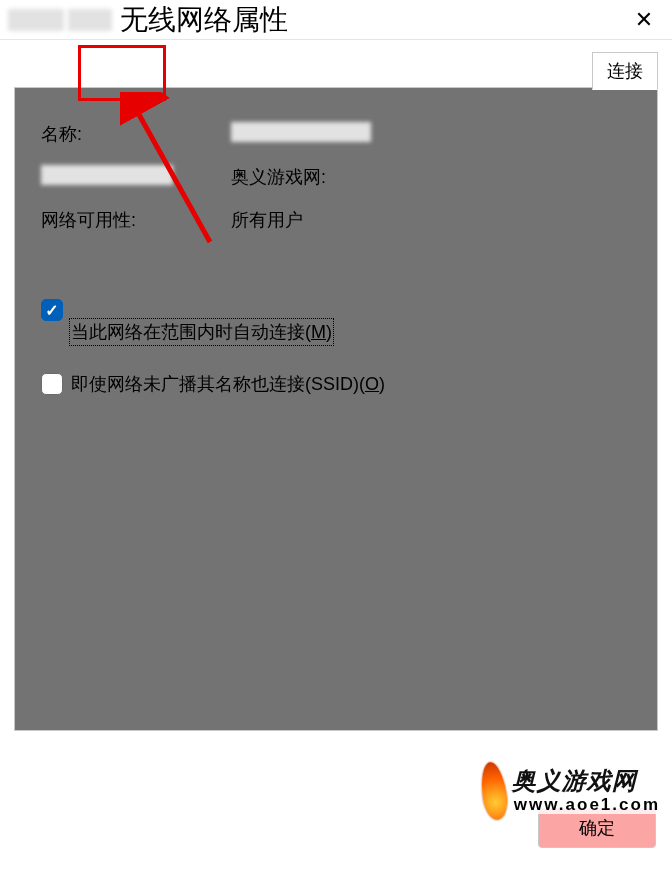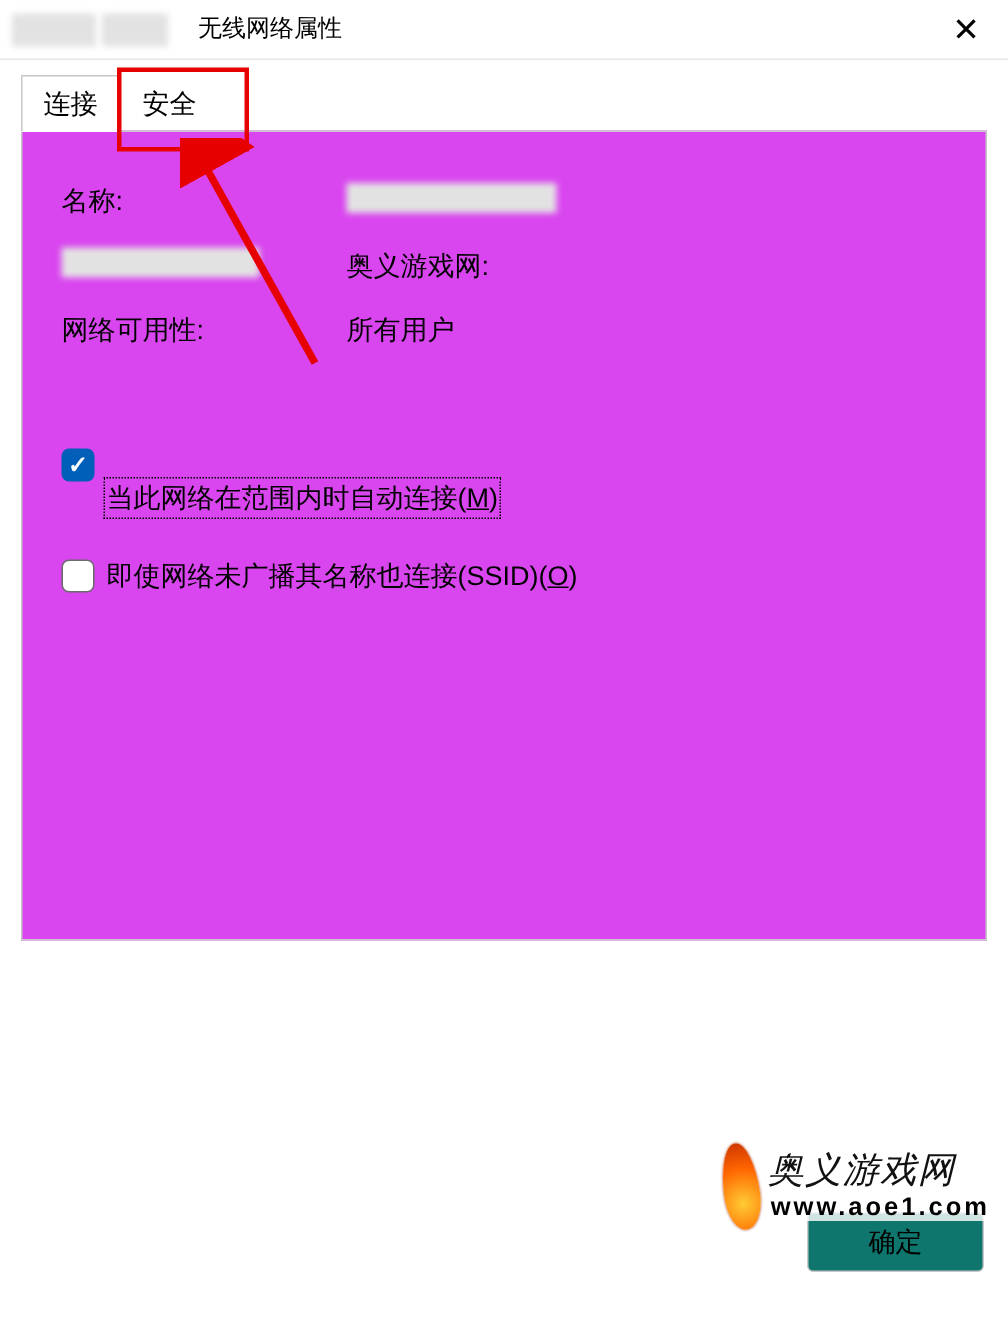--- a/index.html
+++ b/index.html
@@ -22,41 +22,42 @@
   }
   .title-redacted {
     display: inline-block;
     height: 22px;
     background: #e2e2e2;
     filter: blur(2px);
     margin-right: 4px;
   }
   .r1 { width: 56px; }
   .r2 { width: 44px; }
-  .title-text { margin-left: 16px; font-size: 16px; }
+  .title-text { margin-left: 4px; font-size: 28px; }
   .close-btn {
     margin-left: auto;
     width: 40px;
     height: 40px;
     display: flex;
     align-items: center;
     justify-content: center;
     font-size: 22px;
     cursor: pointer;
   }
   .dialog-body {
     padding: 12px 14px 0 14px;
     height: 820px;
     position: relative;
   }
   .tabstrip {
     display: flex;
     align-items: flex-end;
     height: 36px;
     position: relative;
+    flex-direction: column;
   }
   .tab {
     padding: 6px 14px;
     font-size: 18px;
     cursor: pointer;
     position: relative;
     color: #000;
   }
   .tab.active {
     border: 1px solid #c8c8c8;
@@ -71,23 +72,23 @@
     position: absolute;
     border: 3px solid #e60000;
     pointer-events: none;
     z-index: 5;
   }
   .tab-hl { top: 45px; left: 78px; width: 88px; height: 56px; }
   .tab-panel {
     border: 1px solid #c8c8c8;
     margin-top: -1px;
     padding: 34px 26px 26px 26px;
-    height: 540px;
-    position: relative;
-    background: #d946ef;
+    height: 644px;
+    position: relative;
+    background: #737373;
   }
   .prop-grid {
     display: grid;
     grid-template-columns: 190px 1fr;
     row-gap: 18px;
     margin-bottom: 44px;
   }
   .prop-label { color: #000; }
   .prop-val { color: #000; }
   .redact-val {
@@ -141,21 +142,21 @@
     bottom: 12px;
     right: 16px;
     display: flex;
     gap: 14px;
   }
   .btn {
     min-width: 118px;
     height: 40px;
     border: 1px solid #c8c8c8;
     border-radius: 4px;
-    background: #0f766e;
+    background: #fca5a5;
     font-size: 18px;
     display: flex;
     align-items: center;
     justify-content: center;
     cursor: pointer;
   }
   .watermark {
     position: absolute;
     right: 10px;
     bottom: 58px;
@@ -167,21 +168,21 @@
     gap: 6px;
   }
   .wm-flame {
     width: 46px; height: 58px;
     background: radial-gradient(circle at 50% 70%, #ffcc33 0%, #ff6600 55%, #cc3300 100%);
     border-radius: 50% 50% 50% 50% / 60% 60% 40% 40%;
     transform: rotate(-8deg);
     box-shadow: 0 0 2px #aa3300;
   }
   .wm-text { display:flex; flex-direction:column; line-height:1; }
-  .wm-cn { font-size: 24px; font-weight: 400; font-style: italic; color:#111; letter-spacing:1px; text-shadow:1px 1px 0 #fff; }
+  .wm-cn { font-size: 24px; font-weight: 700; font-style: italic; color:#111; letter-spacing:1px; text-shadow:1px 1px 0 #fff; }
   .wm-url { font-size: 17px; font-weight:700; letter-spacing:2px; color:#000; background:#ffffffcc; padding:1px 2px; margin-top:2px;}
 </style>
 </head>
 <body>
 
 <div class="titlebar">
   <span class="title-redacted r1"></span>
   <span class="title-redacted r2"></span>
   <span class="title-text">无线网络属性</span>
   <div class="close-btn">

